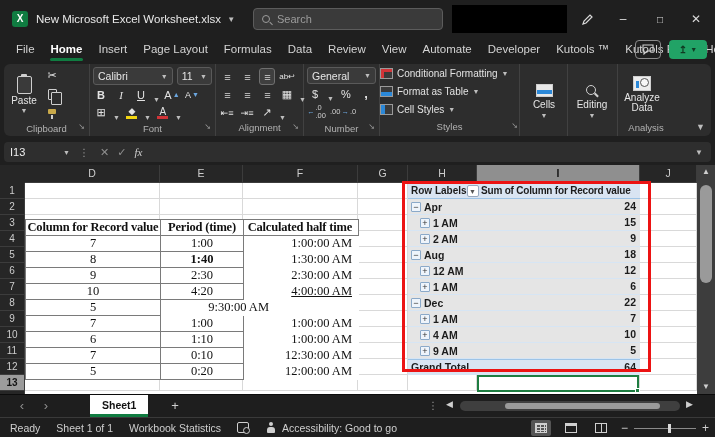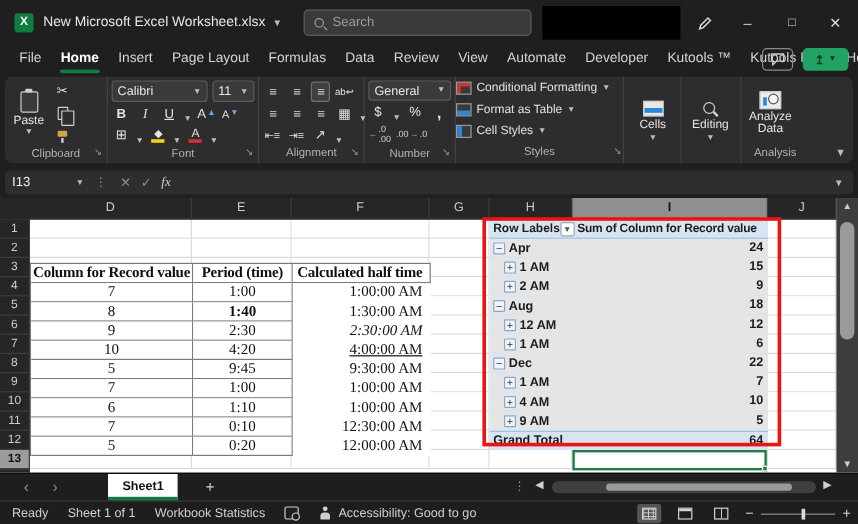--- a/index.html
+++ b/index.html
@@ -505,30 +505,29 @@
           <div class="dtc c2" style="width: 115px;">1:00:00 AM</div>
         </div>
         <div class="dtr">
           <div class="dtc c0" style="width: 135px;">8</div>
           <div class="dtc c1" style="width: 83px; font-weight: bold;">1:40</div>
           <div class="dtc c2" style="width: 115px;">1:30:00 AM</div>
         </div>
         <div class="dtr">
           <div class="dtc c0" style="width: 135px;">9</div>
           <div class="dtc c1" style="width: 83px;">2:30</div>
-          <div class="dtc c2" style="width: 115px; font-style: italic;">2:30:00 AM</div>
+          <div class="dtc c2" style="width: 115px;">2:30:00 AM</div>
         </div>
         <div class="dtr">
           <div class="dtc c0" style="width: 135px;">10</div>
           <div class="dtc c1" style="width: 83px;">4:20</div>
           <div class="dtc c2" style="width: 115px; text-decoration: underline;">4:00:00 AM</div>
         </div>
         <div class="dtr">
           <div class="dtc c0" style="width: 135px;">5</div>
-          <div class="dtc c1" style="width: 83px;">9:45</div>
           <div class="dtc c2" style="width: 115px;">9:30:00 AM</div>
         </div>
         <div class="dtr">
           <div class="dtc c0" style="width: 135px;">7</div>
           <div class="dtc c1" style="width: 83px;">1:00</div>
           <div class="dtc c2" style="width: 115px;">1:00:00 AM</div>
         </div>
         <div class="dtr">
           <div class="dtc c0" style="width: 135px;">6</div>
           <div class="dtc c1" style="width: 83px;">1:10</div>

